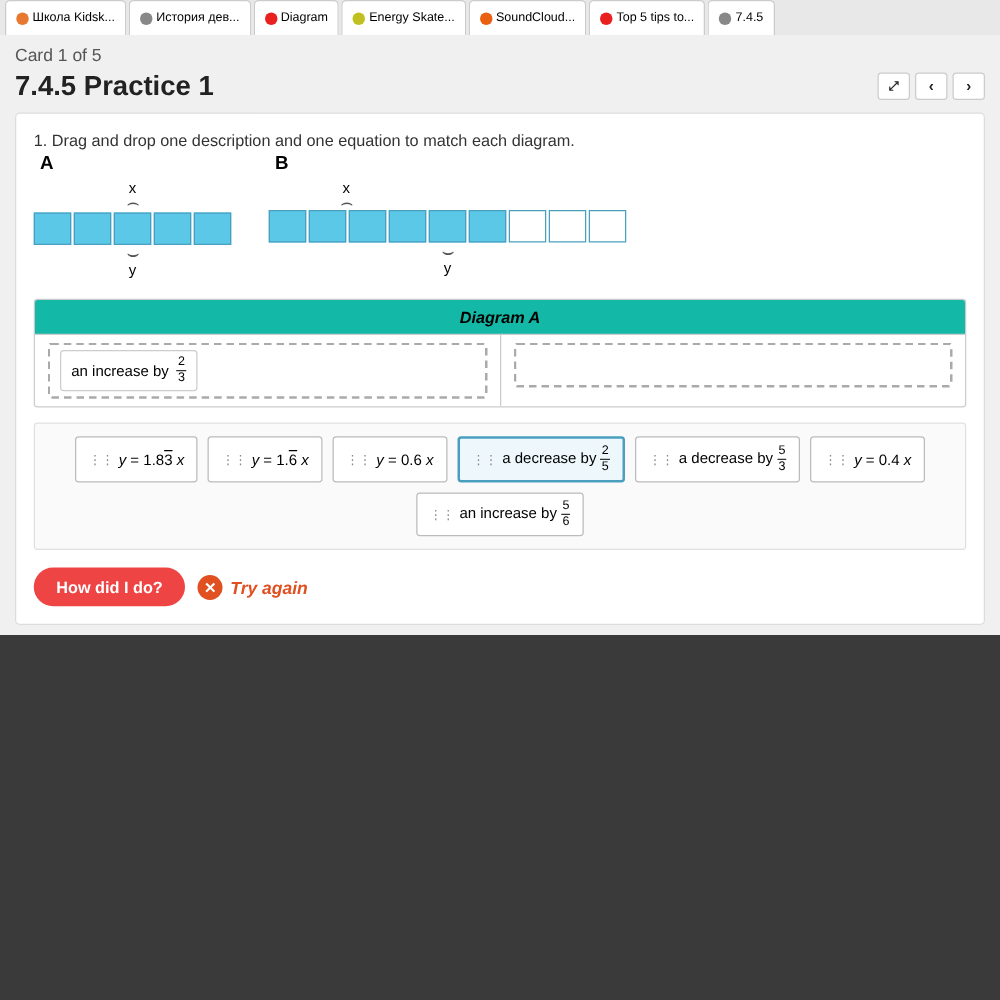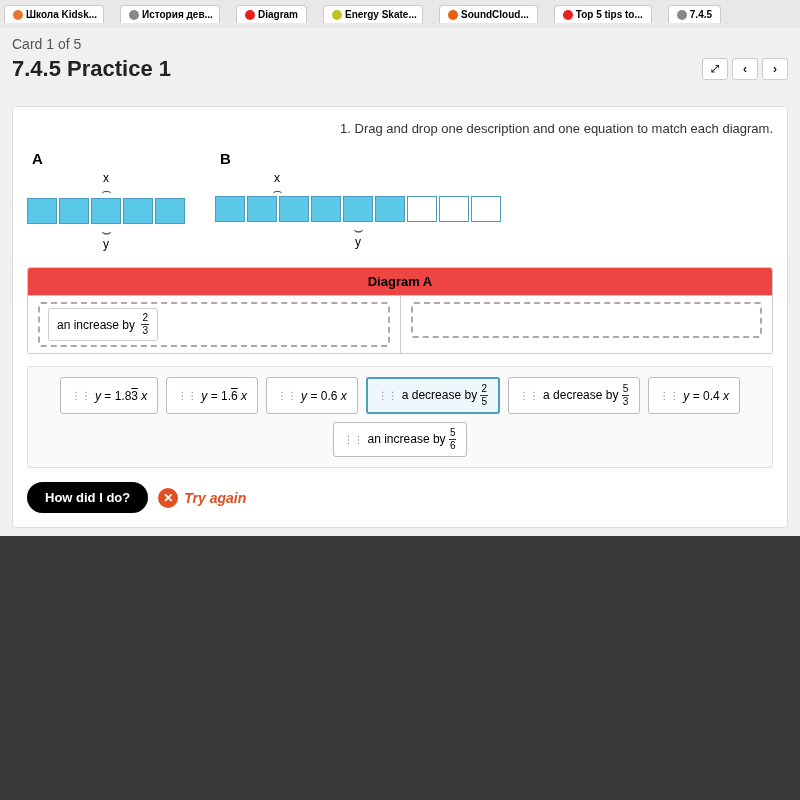--- a/index.html
+++ b/index.html
@@ -7,25 +7,23 @@
       font-family: Arial, sans-serif;
       background: #3a3a3a;
       width: 800px;
       height: 800px;
       overflow: hidden;
     }
     .browser-bar {
       background: #e8e8e8;
       height: 28px;
       display: flex;
-      align-items: center;
       padding: 0 4px;
-      gap: 16px;
+      gap: 2px;
       font-size: 11px;
-      font-weight: bold;
     }
     .tab {
       background: #fff;
       border-radius: 4px 4px 0 0;
       padding: 3px 8px;
       font-size: 10px;
       border: 1px solid #ccc;
       border-bottom: none;
       white-space: nowrap;
       overflow: hidden;
@@ -46,21 +44,21 @@
     }
     .card-label {
       font-size: 14px;
       color: #555;
       margin-bottom: 4px;
     }
     .page-title {
       font-size: 22px;
       font-weight: bold;
       color: #222;
-      margin-bottom: 24px;
+      margin-bottom: 8px;
       display: flex;
       align-items: center;
       justify-content: space-between;
     }
     .nav-buttons {
       display: flex;
       gap: 4px;
       align-items: center;
     }
     .nav-btn {
@@ -89,22 +87,21 @@
     }
     .card {
       background: #fff;
       border: 1px solid #ddd;
       border-radius: 4px;
       padding: 14px;
     }
     .instructions {
       font-size: 13px;
       color: #333;
-      margin-bottom: 14px;
-      text-align: right;
+      margin-bottom: 2px;
     }
     .diagrams-row {
       display: flex;
       gap: 30px;
       margin-bottom: 16px;
       align-items: flex-start;
     }
     .diagram {
       display: flex;
       flex-direction: column;
@@ -133,22 +130,23 @@
       background: #fff;
     }
     .table-section {
       border: 1px solid #ccc;
       border-radius: 3px;
       margin-bottom: 12px;
       overflow: hidden;
     }
     .table-header-row {
       display: flex;
-      background: #ef4444;
+      background: #14b8a6;
       border-bottom: 1px solid #ccc;
+      font-style: italic;
     }
     .table-header-cell {
       flex: 1;
       padding: 6px 10px;
       font-size: 13px;
       font-weight: bold;
       text-align: center;
       border-right: 1px solid #ccc;
     }
     .table-header-cell:last-child {
@@ -216,21 +214,21 @@
       color: #888;
       font-size: 10px;
     }
     .bottom-row {
       display: flex;
       align-items: center;
       gap: 10px;
       margin-top: 8px;
     }
     .how-btn {
-      background: #000000;
+      background: #ef4444;
       color: #fff;
       border: none;
       border-radius: 20px;
       padding: 8px 18px;
       font-size: 13px;
       font-weight: bold;
       cursor: pointer;
     }
     .try-again-row {
       display: flex;

